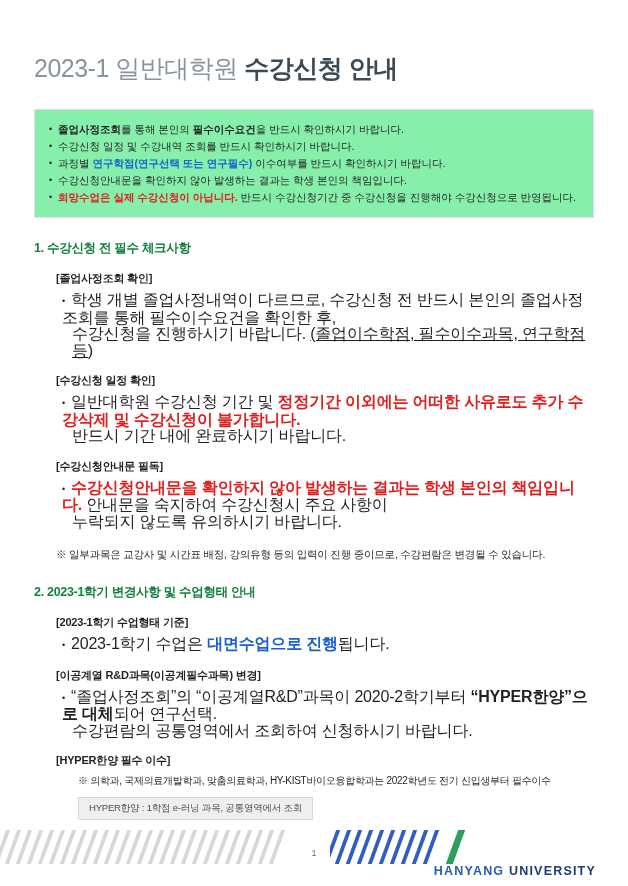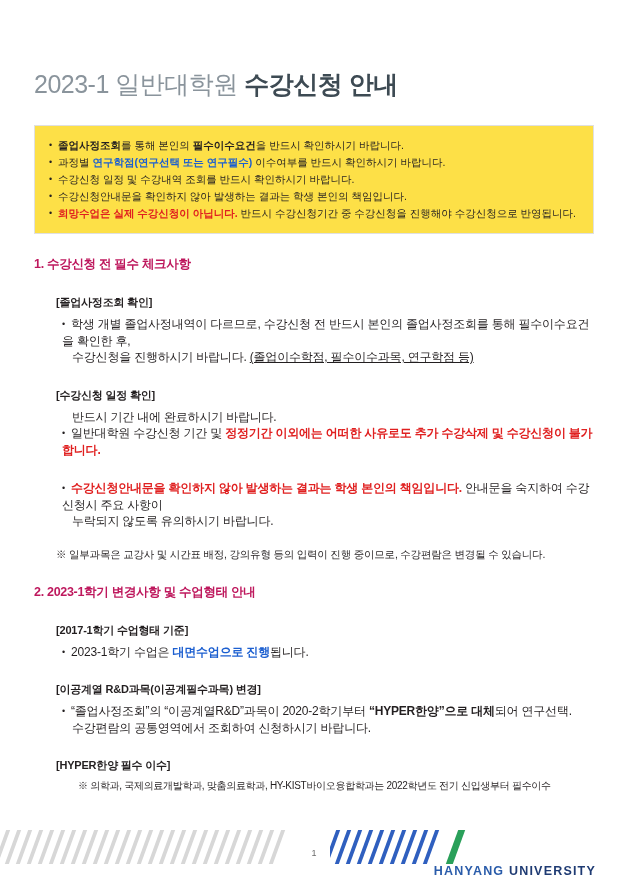--- a/index.html
+++ b/index.html
@@ -19,42 +19,42 @@
   .page {
     position: relative;
     width: 628px;
     height: 886px;
     box-sizing: border-box;
     padding: 0 34px;
   }
 
   
   .title-block {
-    padding-top: 68px;
+    padding-top: 52px;
     padding-left: 0;
   }
   .doc-title {
     font-size: 25px;
     letter-spacing: -0.5px;
     color: #5b6770;
     white-space: nowrap;
   }
   .doc-title .t-light {
     color: #8a949c;
     font-weight: 400;
   }
   .doc-title .t-strong {
     color: #3d4a53;
     font-weight: bold;
   }
 
   
   .notice-box {
     margin-top: 24px;
-    background: #fde047;
+    background: #86efac;
     border: 1px solid #e0e0e0;
     padding: 11px 14px 11px 14px;
     box-sizing: border-box;
   }
   .notice-line {
     font-size: 10.5px;
     line-height: 17px;
     color: #231f20;
     white-space: nowrap;
   }
@@ -70,39 +70,39 @@
   .redb { color: #e02020; font-weight: bold; }
   .blueb { color: #1c5fd0; font-weight: bold; }
 
   
   .section {
     margin-top: 22px;
   }
   .section-title {
     font-size: 12.5px;
     font-weight: bold;
-    color: #be185d;
+    color: #15803d;
     letter-spacing: -0.3px;
   }
   .sub-block {
-    margin-top: 22px;
+    margin-top: 14px;
     padding-left: 22px;
   }
   .sub-head {
     font-size: 11px;
     font-weight: bold;
     color: #231f20;
     letter-spacing: -0.2px;
   }
   .sub-body {
     margin-top: 6px;
     padding-left: 6px;
   }
   .item {
-    font-size: 12px;
+    font-size: 16px;
     line-height: 16.5px;
     color: #231f20;
     letter-spacing: -0.2px;
   }
   .item-indent {
     padding-left: 10px;
   }
   .underline { text-decoration: underline; }
 
   .note-line {
@@ -201,70 +201,71 @@
   <div class="title-block">
     <div class="doc-title">
       <span class="t-light">2023-1  일반대학원</span>
       <span class="t-strong">수강신청 안내</span>
     </div>
   </div>
 
   <div class="notice-box">
     <div id="notice-lines">
         <div class="notice-line bullet-dot"><span class="b">졸업사정조회</span><span>를 통해 본인의 </span><span class="b">필수이수요건</span><span>을 반드시 확인하시기 바랍니다.</span></div>
+        <div class="notice-line bullet-dot"><span>수강신청 일정 및 수강내역 조회를 반드시 확인하시기 바랍니다.</span></div>
         <div class="notice-line bullet-dot"><span>과정별 </span><span class="blueb">연구학점(연구선택 또는 연구필수)</span><span> 이수여부를 반드시 확인하시기 바랍니다.</span></div>
-        <div class="notice-line bullet-dot"><span>수강신청 일정 및 수강내역 조회를 반드시 확인하시기 바랍니다.</span></div>
         <div class="notice-line bullet-dot"><span>수강신청안내문을 확인하지 않아 발생하는 결과는 학생 본인의 책임입니다.</span></div>
         <div class="notice-line bullet-dot"><span class="redb">희망수업은 실제 수강신청이 아닙니다.</span><span> 반드시 수강신청기간 중 수강신청을 진행해야 수강신청으로 반영됩니다.</span></div>
       </div>
   </div>
 
   <div id="sections-root">
       <div class="section">
         <div class="section-title">1.  수강신청 전 필수 체크사항</div>
         <div class="sub-block">
           <div class="sub-head">[졸업사정조회 확인]</div>
           <div class="sub-body">
             <div class="item bullet-dot"><span>학생 개별 졸업사정내역이 다르므로, 수강신청 전 반드시 본인의 졸업사정조회를 통해 필수이수요건을 확인한 후,</span></div>
             <div class="item item-indent"><span>수강신청을 진행하시기 바랍니다. </span><span class="underline">(졸업이수학점, 필수이수과목, 연구학점 등)</span></div>
           </div>
         </div>
         <div class="sub-block">
           <div class="sub-head">[수강신청 일정 확인]</div>
           <div class="sub-body">
+            <div class="item bullet-dot"><span>일반대학원 수강신청 기간 및 </span><span class="redb">정정기간 이외에는 어떠한 사유로도 추가 수강삭제 및 수강신청이 불가합니다.</span></div>
             <div class="item item-indent"><span>반드시 기간 내에 완료하시기 바랍니다.</span></div>
-            <div class="item bullet-dot"><span>일반대학원 수강신청 기간 및 </span><span class="redb">정정기간 이외에는 어떠한 사유로도 추가 수강삭제 및 수강신청이 불가합니다.</span></div>
-          </div>
-        </div>
-        <div class="sub-block">
+          </div>
+        </div>
+        <div class="sub-block">
+          <div class="sub-head">[수강신청안내문 필독]</div>
           <div class="sub-body">
             <div class="item bullet-dot"><span class="redb">수강신청안내문을 확인하지 않아 발생하는 결과는 학생 본인의 책임입니다.</span><span> 안내문을 숙지하여 수강신청시 주요 사항이</span></div>
             <div class="item item-indent"><span>누락되지 않도록 유의하시기 바랍니다.</span></div>
           </div>
         </div>
         <div class="note-line">※ 일부과목은 교강사 및 시간표 배정, 강의유형 등의 입력이 진행 중이므로, 수강편람은 변경될 수 있습니다.</div>
       </div>
       <div class="section">
         <div class="section-title">2.  2023-1학기 변경사항 및 수업형태 안내</div>
         <div class="sub-block">
-          <div class="sub-head">[2017-1학기 수업형태 기준]</div>
+          <div class="sub-head">[2023-1학기 수업형태 기준]</div>
           <div class="sub-body">
             <div class="item bullet-dot"><span>2023-1학기 수업은 </span><span class="blueb">대면수업으로 진행</span><span>됩니다.</span></div>
           </div>
         </div>
         <div class="sub-block">
           <div class="sub-head">[이공계열 R&amp;D과목(이공계필수과목) 변경]</div>
           <div class="sub-body">
             <div class="item bullet-dot"><span>“졸업사정조회”의 “이공계열R&amp;D”과목이 2020-2학기부터 </span><span class="b">“HYPER한양”으로 대체</span><span>되어 연구선택.</span></div>
             <div class="item item-indent"><span>수강편람의 공통영역에서 조회하여 신청하시기 바랍니다.</span></div>
           </div>
         </div>
         <div class="sub-block">
           <div class="sub-head">[HYPER한양 필수 이수]</div>
-          <div class="sub-body"><div class="note-sub">※  의학과, 국제의료개발학과, 맞춤의료학과, HY-KIST바이오융합학과는 2022학년도 전기 신입생부터 필수이수</div></div>
+          <div class="sub-body"><div class="note-sub">※  의학과, 국제의료개발학과, 맞춤의료학과, HY-KIST바이오융합학과는 2022학년도 전기 신입생부터 필수이수</div><div class="gray-chip">HYPER한양 : 1학점 e-러닝 과목, 공통영역에서 조회</div></div>
         </div>
       </div>
     </div>
 
   <div class="footer">
     <div class="stripes-left">
         <div class="sv" style="left: 0px;"></div>
         <div class="sv" style="left: 11px;"></div>
         <div class="sv" style="left: 22px;"></div>
         <div class="sv" style="left: 33px;"></div>

